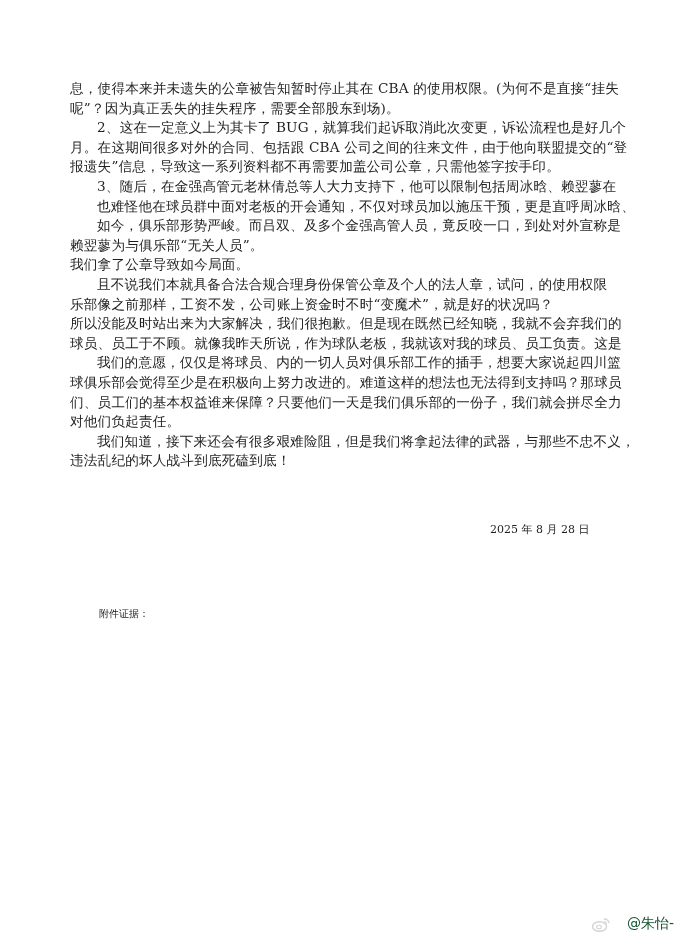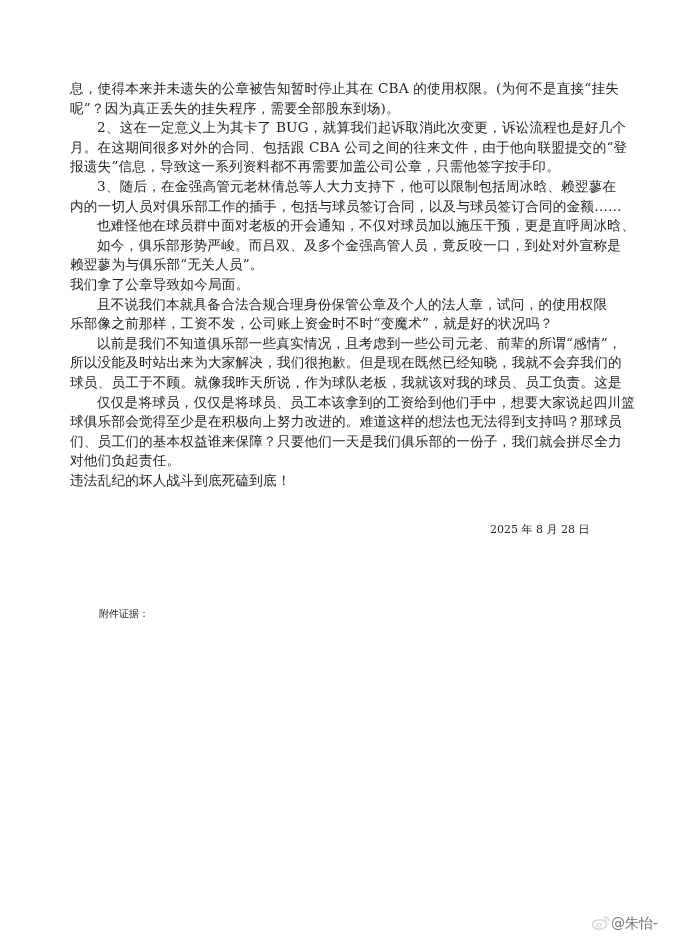--- a/index.html
+++ b/index.html
@@ -3,48 +3,47 @@
 <meta charset="utf-8">
 <style>
   html, body { margin:0; padding:0; background:#ffffff; }
   body { width:690px; height:943px; position:relative; overflow:hidden;
          font-family:"DejaVu Serif","Liberation Serif",serif; color:#1e1e1e; }
   .doc { position:absolute; left:70px; top:59px; width:528px;margin-top:20px; }
   .line { font-size:13.6px; line-height:19.6px; height:19.6px; white-space:nowrap; letter-spacing:0.2px; }
   .indent { padding-left:27px; }
   .date { position:absolute; left:490px; top:521px; font-size:11px; line-height:18px; white-space:nowrap; }
   .attach { position:absolute; left:99px; top:604px; font-size:10px; line-height:19px; }
-  .wm { position:absolute; left:592px; top:915px; display:flex; align-items:flex-start; gap:1px;
-        color:#737373; font-family:"DejaVu Sans",sans-serif; font-size:14px; }
+  .wm { position:absolute; left:592px; top:915px; display:flex; align-items:center; gap:17px;
+        color:#14532d; font-family:"DejaVu Sans",sans-serif; font-size:14px; }
   .wm svg { display:block; }
 </style>
 </head>
 <body>
 
 <div class="doc" id="doc">
     <div class="line">息，使得本来并未遗失的公章被告知暂时停止其在 CBA 的使用权限。(为何不是直接“挂失</div>
     <div class="line">呢”？因为真正丢失的挂失程序，需要全部股东到场)。</div>
     <div class="line indent">2、这在一定意义上为其卡了 BUG，就算我们起诉取消此次变更，诉讼流程也是好几个</div>
     <div class="line">月。在这期间很多对外的合同、包括跟 CBA 公司之间的往来文件，由于他向联盟提交的“登</div>
     <div class="line">报遗失”信息，导致这一系列资料都不再需要加盖公司公章，只需他签字按手印。</div>
     <div class="line indent">3、随后，在金强高管元老林倩总等人大力支持下，他可以限制包括周冰晗、赖翌蓼在</div>
-    <div class="line">内的一切人员对俱乐部工作的插手，包括与球员签订合同，以及与球员签订合同的金额……</div>
     <div class="line indent">也难怪他在球员群中面对老板的开会通知，不仅对球员加以施压干预，更是直呼周冰晗、</div>
     <div class="line indent">如今，俱乐部形势严峻。而吕双、及多个金强高管人员，竟反咬一口，到处对外宣称是</div>
     <div class="line">赖翌蓼为与俱乐部“无关人员”。</div>
     <div class="line">我们拿了公章导致如今局面。</div>
     <div class="line indent">且不说我们本就具备合法合规合理身份保管公章及个人的法人章，试问，的使用权限</div>
     <div class="line">乐部像之前那样，工资不发，公司账上资金时不时“变魔术”，就是好的状况吗？</div>
-    <div class="line indent">以前是我们不知道俱乐部一些真实情况，且考虑到一些公司元老、前辈的所谓“感情”，</div>
     <div class="line">所以没能及时站出来为大家解决，我们很抱歉。但是现在既然已经知晓，我就不会弃我们的</div>
     <div class="line">球员、员工于不顾。就像我昨天所说，作为球队老板，我就该对我的球员、员工负责。这是</div>
-    <div class="line indent">仅仅是将球员，仅仅是将球员、员工本该拿到的工资给到他们手中，想要大家说起四川篮</div>
+    <div class="line indent">我们的意愿，仅仅是将球员、内的一切人员对俱乐部工作的插手，想要大家说起四川篮</div>
     <div class="line">球俱乐部会觉得至少是在积极向上努力改进的。难道这样的想法也无法得到支持吗？那球员</div>
     <div class="line">们、员工们的基本权益谁来保障？只要他们一天是我们俱乐部的一份子，我们就会拼尽全力</div>
     <div class="line">对他们负起责任。</div>
+    <div class="line indent">我们知道，接下来还会有很多艰难险阻，但是我们将拿起法律的武器，与那些不忠不义，</div>
     <div class="line">违法乱纪的坏人战斗到底死磕到底！</div>
   </div>
 
 <div class="date">2025 年 8 月 28 日</div>
 <div class="attach">附件证据：</div>
 
 <div class="wm">
   <span>
     <svg width="18" height="15" viewBox="0 0 18 15">
       <ellipse cx="7.5" cy="9.5" rx="7" ry="4.8" fill="none" stroke="#d4d4d4" stroke-width="1.4"></ellipse>

